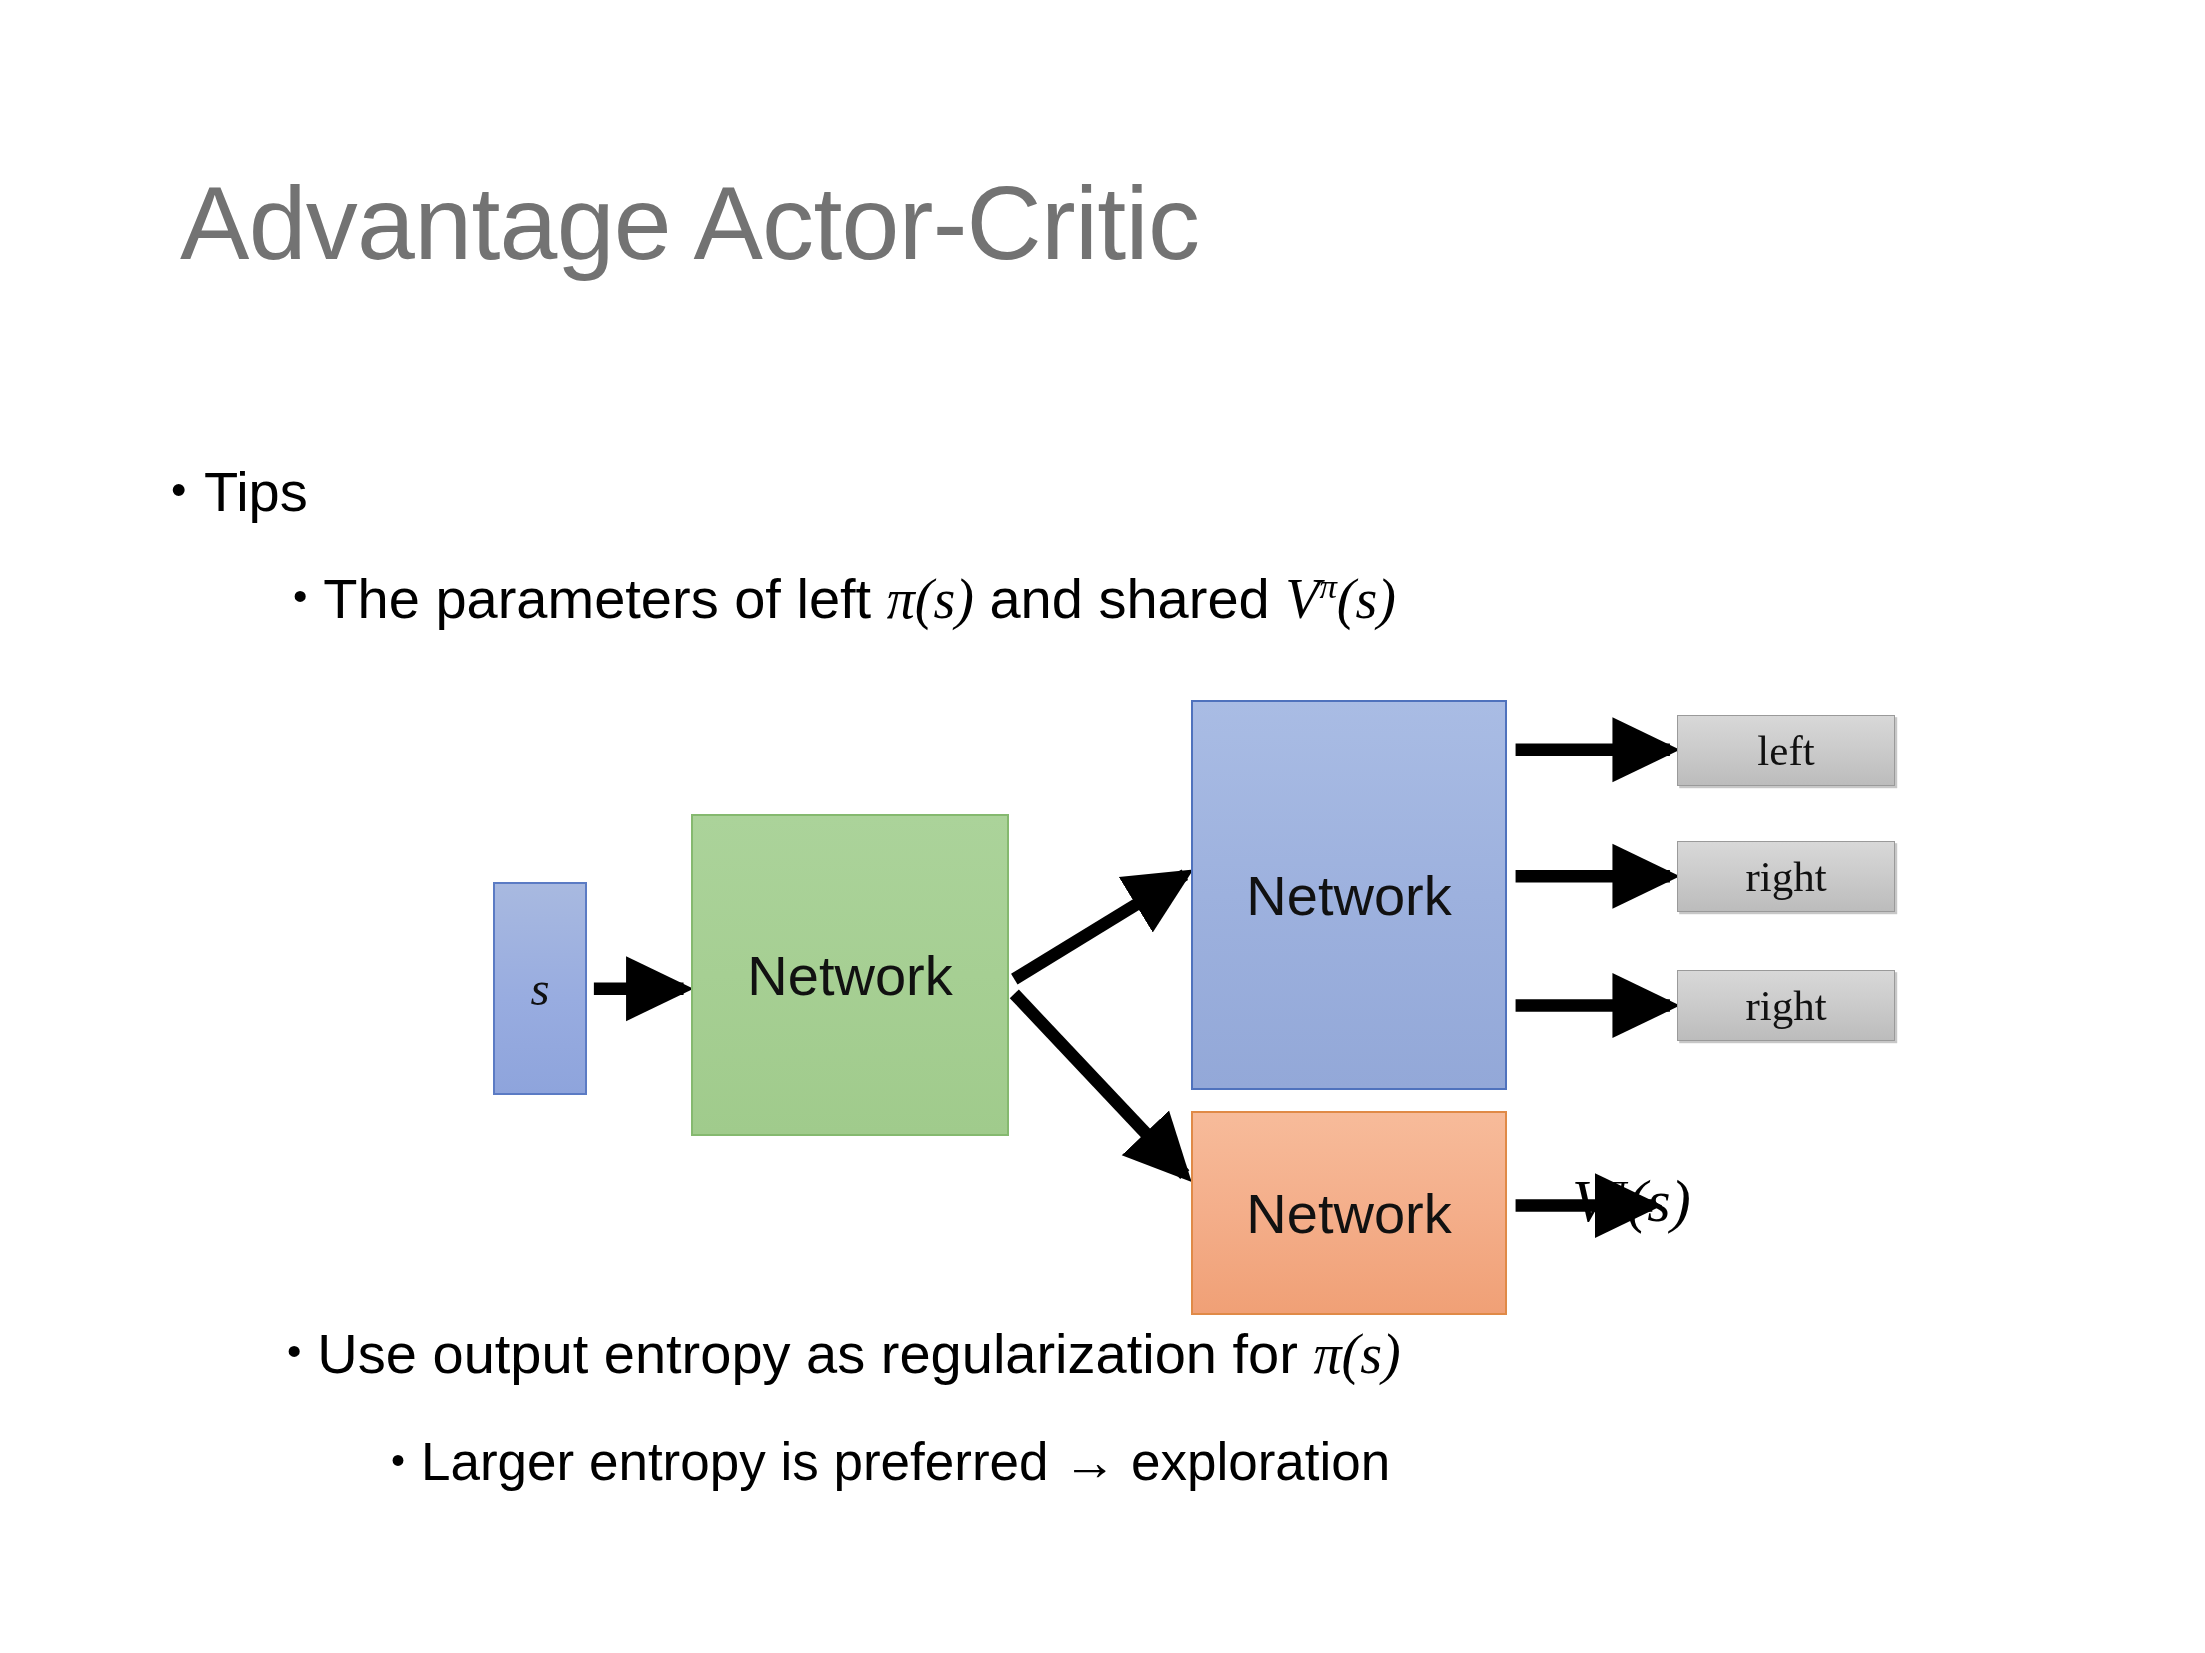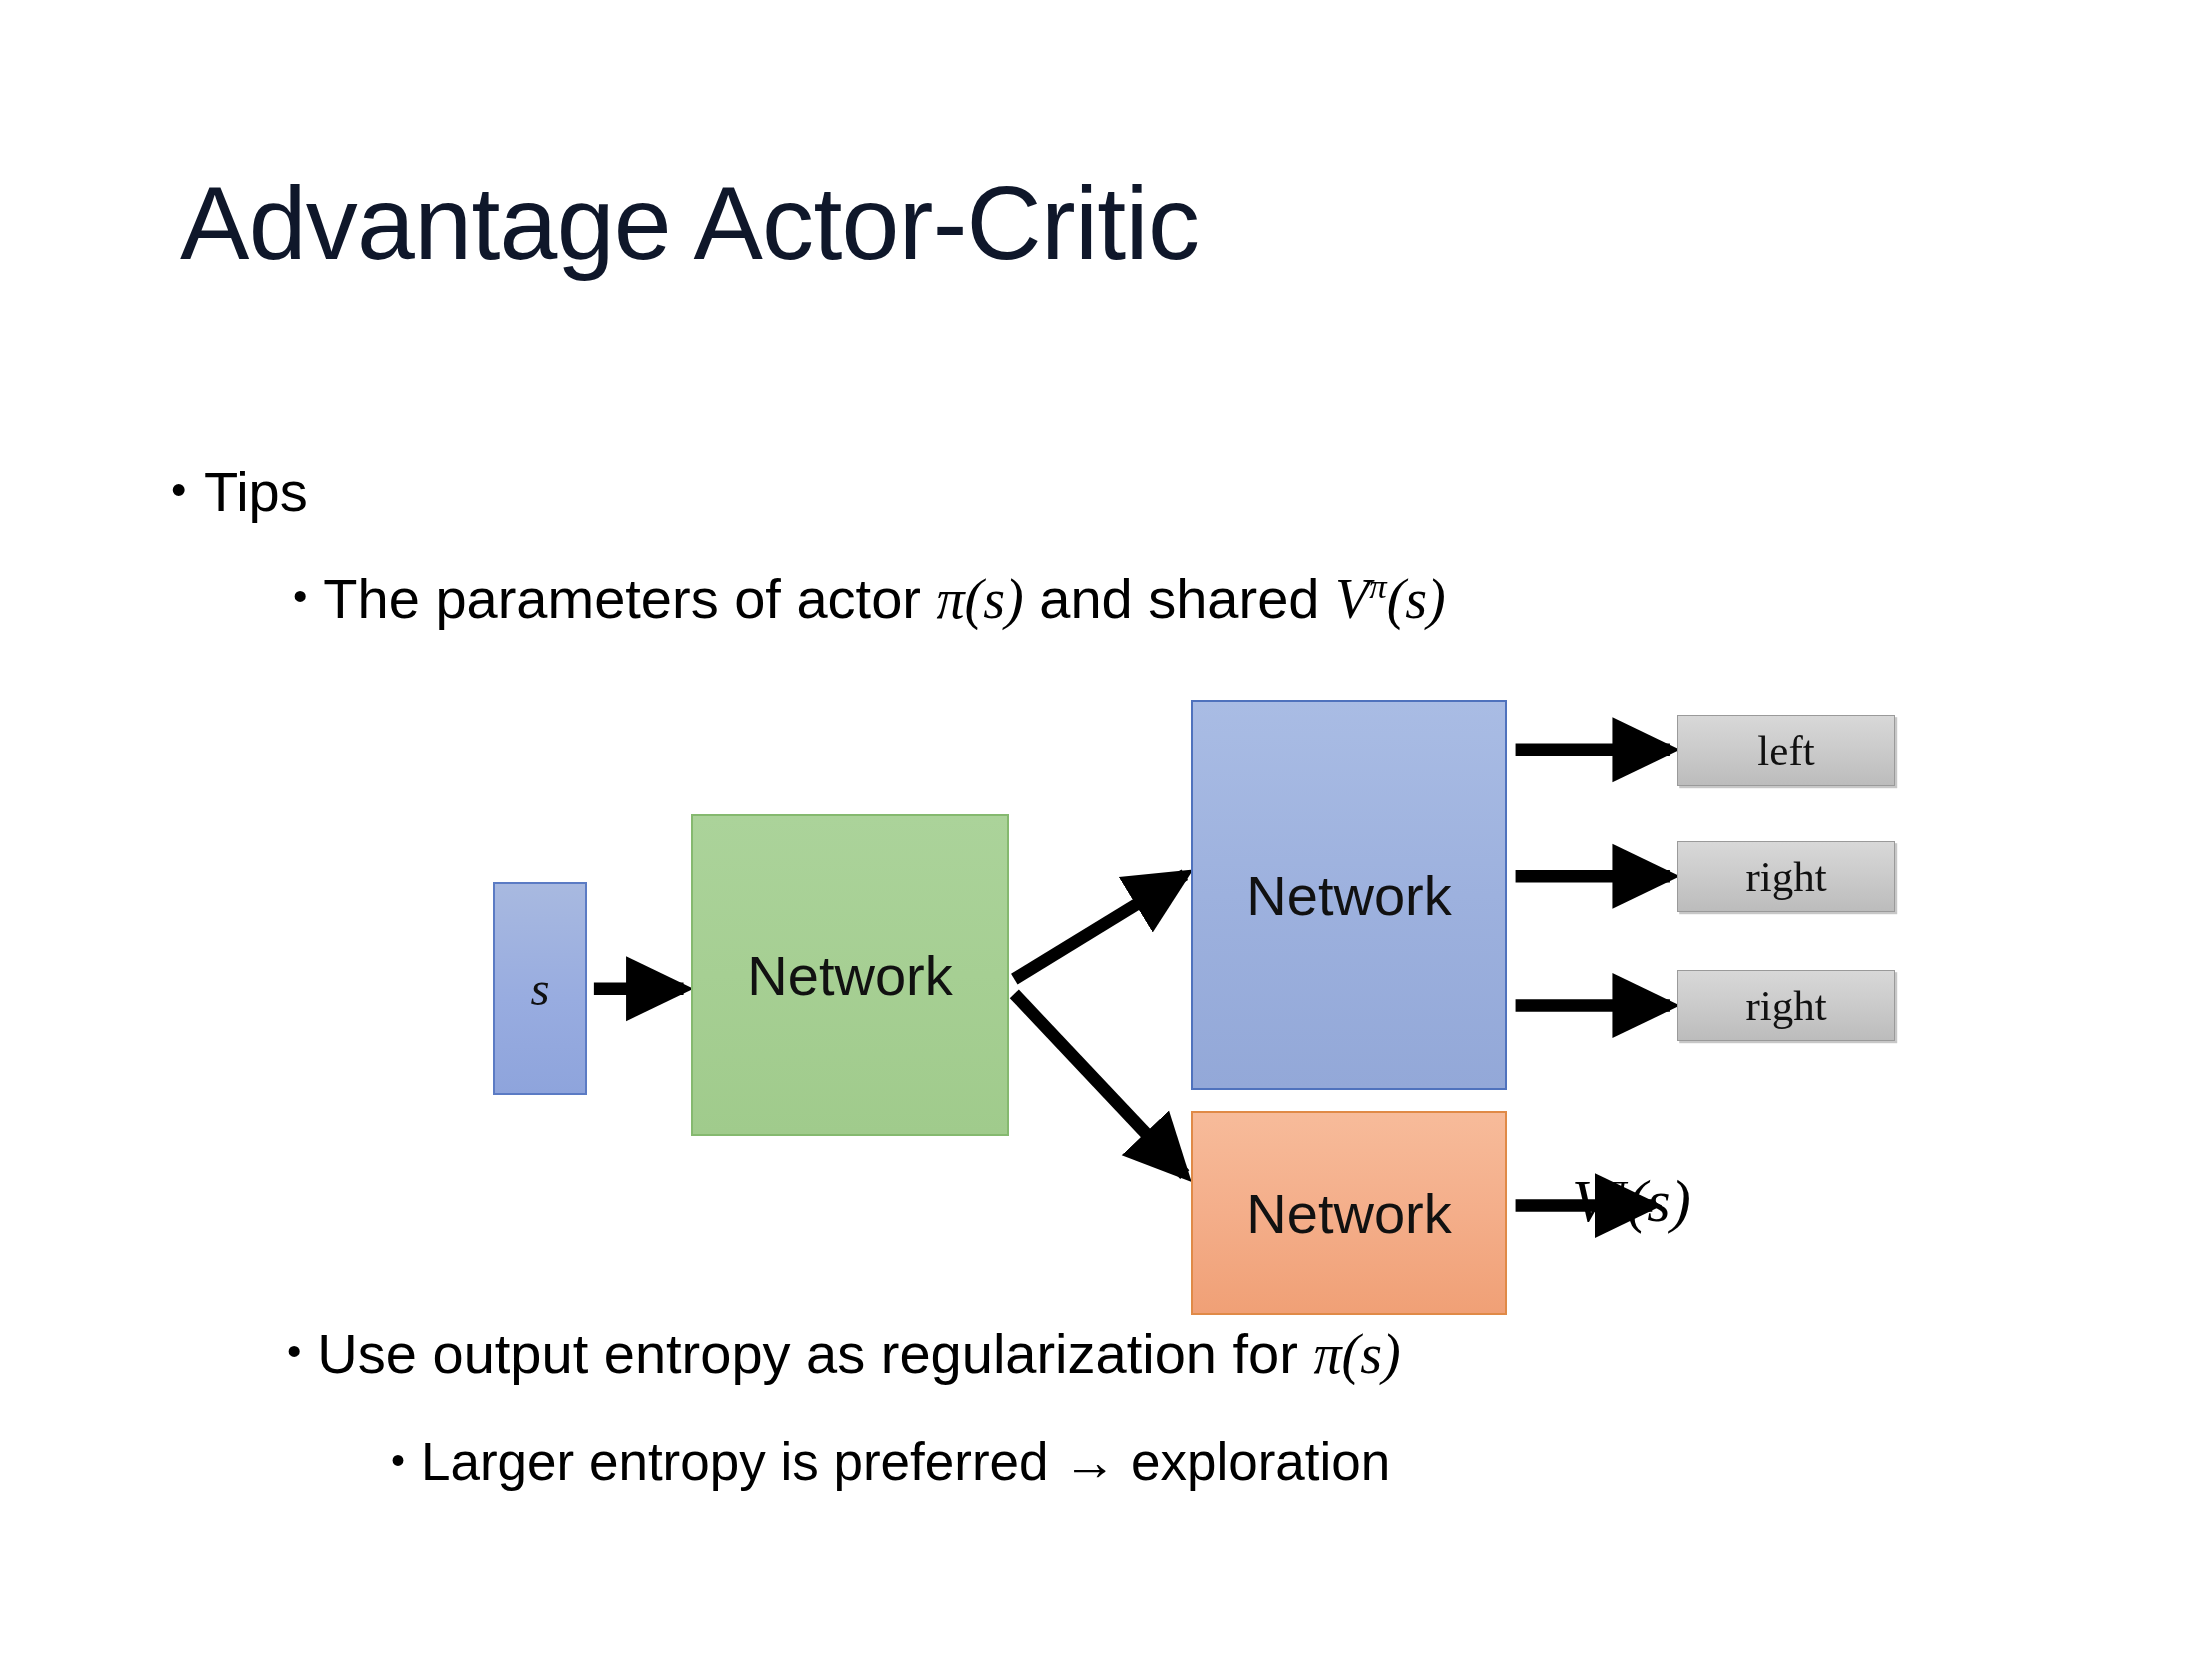--- a/index.html
+++ b/index.html
@@ -7,21 +7,21 @@
     width:2205px;height:1654px;background:#ffffff;
     font-family:"Liberation Sans", sans-serif;
     color:#000000;overflow:hidden;position:relative;
   }
   .slide{position:absolute;left:0;top:0;width:2205px;height:1654px;background:#fff;}
 
   
   .title{
     position:absolute;left:180px;top:171px;width:1838px;
     font-size:104px;line-height:1.0;font-weight:400;
-    letter-spacing:-0.7px;color:#0f172a;
+    letter-spacing:-0.7px;color:#737373;
     font-family:"Liberation Sans", sans-serif;
   }
 
   
   .bul{position:absolute;display:flex;align-items:flex-start;color:#000;}
   .bul .dot{flex:0 0 auto;}
   .bul .txt{flex:1 1 auto;}
 
   .lvl1{font-size:56px;line-height:1.13;}
   .lvl2{font-size:56px;line-height:1.13;}
@@ -105,21 +105,21 @@
 
   <div class="title">Advantage Actor-Critic</div>
 
   <div class="bul lvl1 b-tips">
     <span class="dot">•</span>
     <span class="txt">Tips</span>
   </div>
 
   <div class="bul lvl2 b-params">
     <span class="dot">•</span>
-    <span class="txt"><span>The parameters of actor </span><span class="m"><span class="var">π</span><span class="paren">(s)</span></span><span>  and shared </span><span class="m"><span class="var">V</span><sup>π</sup><span class="paren">(s)</span></span><br></span>
+    <span class="txt"><span>The parameters of left </span><span class="m"><span class="var">π</span><span class="paren">(s)</span></span><span>  and shared </span><span class="m"><span class="var">V</span><sup>π</sup><span class="paren">(s)</span></span><br></span>
   </div>
 
   <div class="bul lvl2 b-entropy">
     <span class="dot">•</span>
     <span class="txt"><span>Use output entropy as regularization for </span><span class="m"><span class="var">π</span><span class="paren">(s)</span></span></span>
   </div>
 
   <div class="bul lvl3 b-larger">
     <span class="dot">•</span>
     <span class="txt">Larger entropy is preferred → exploration</span>

